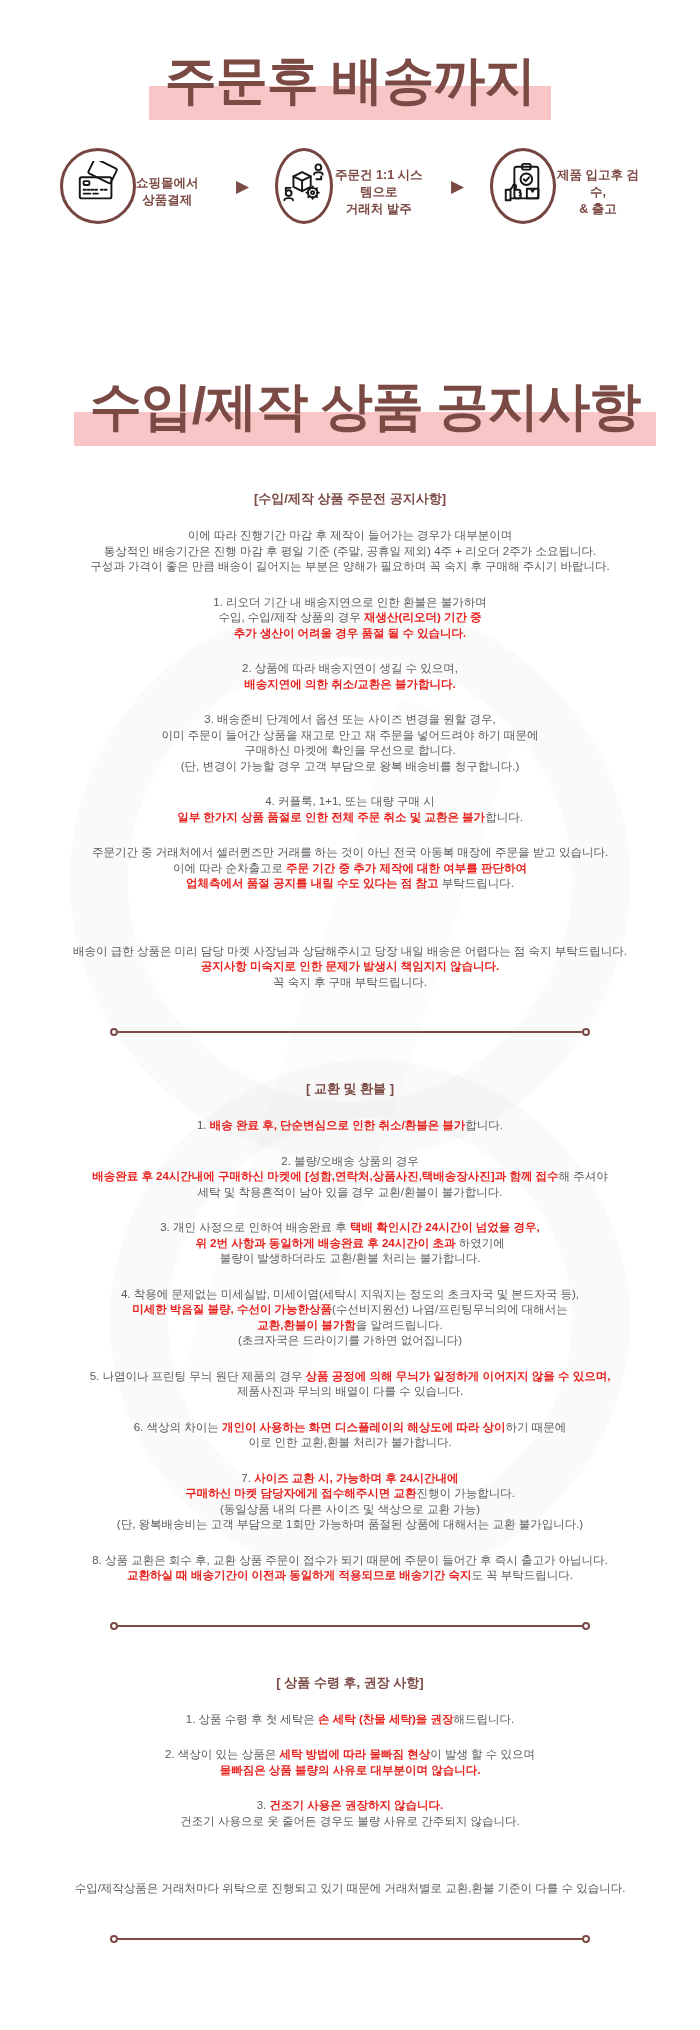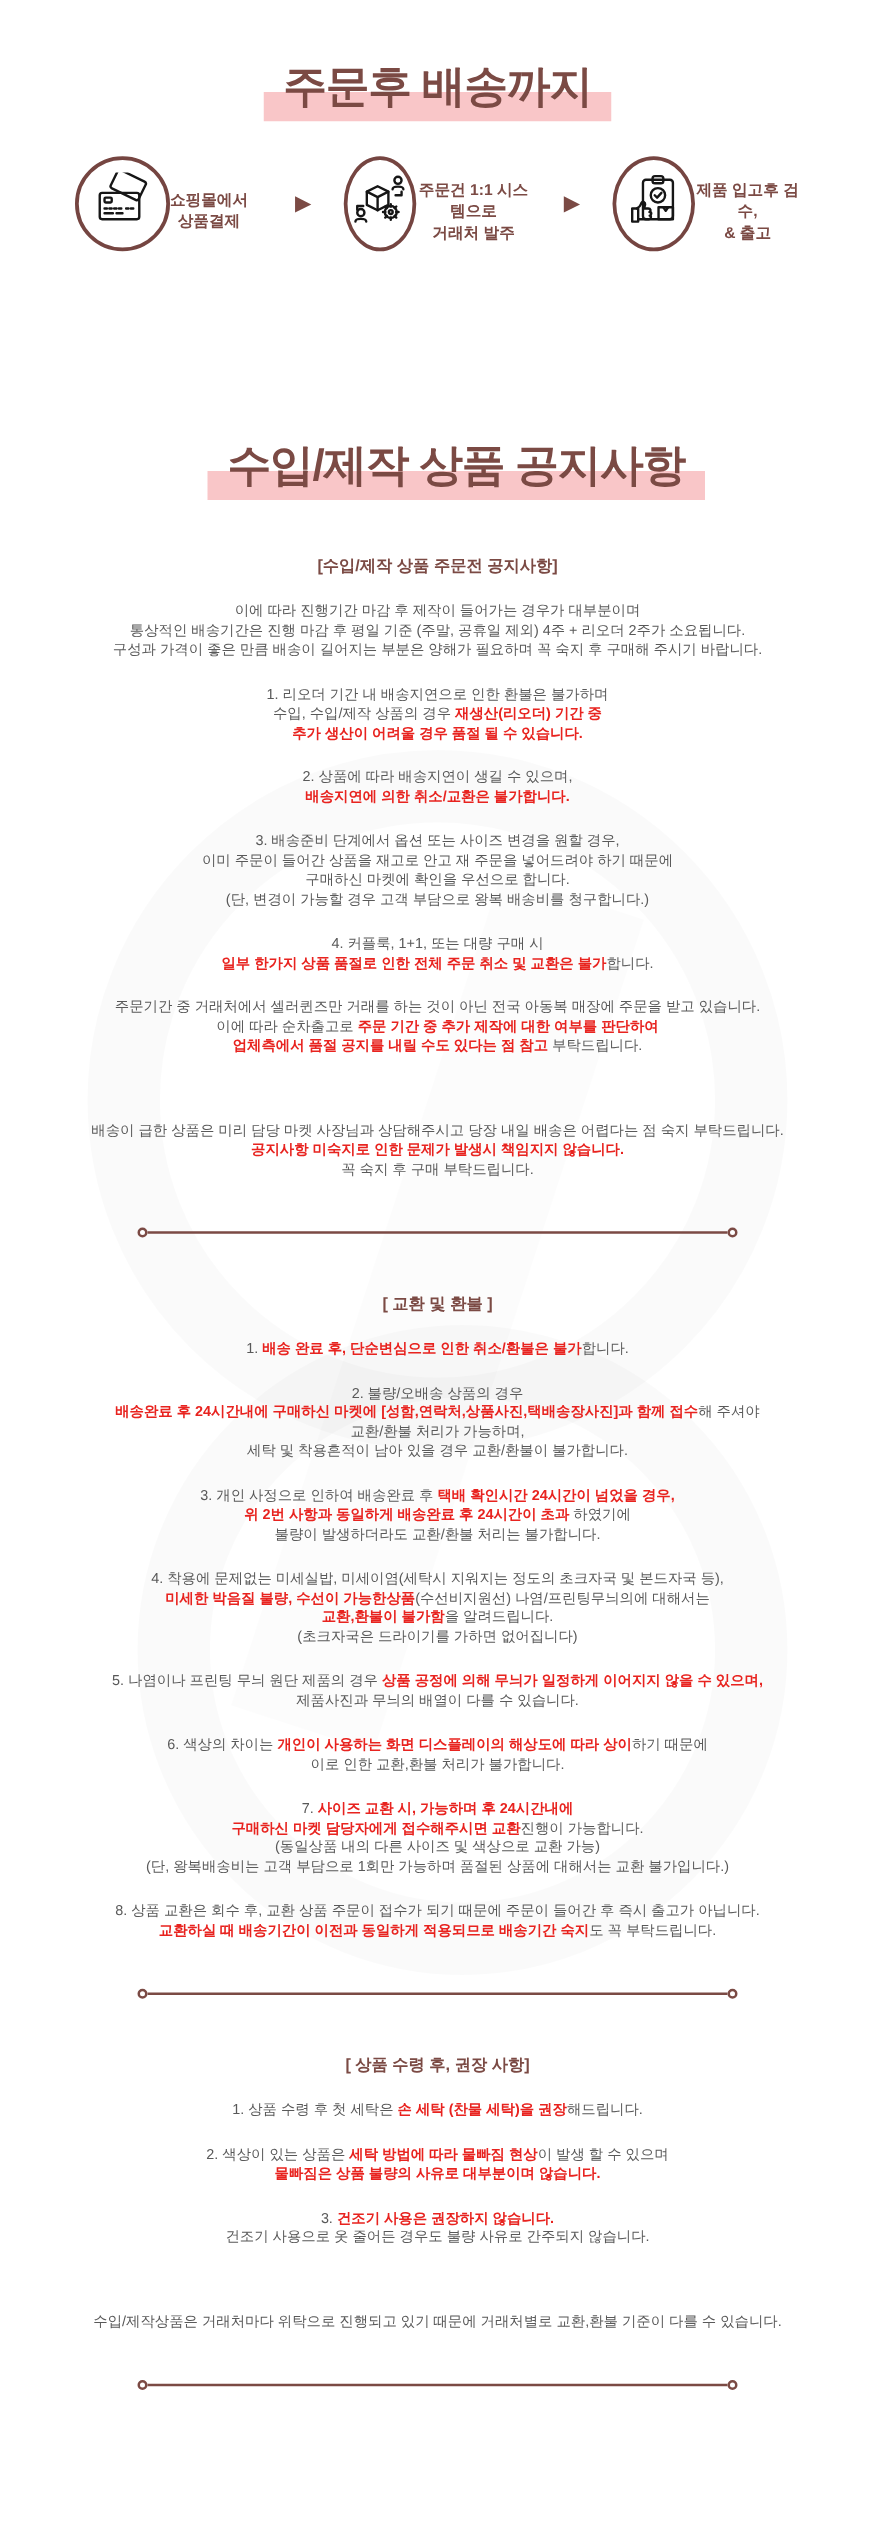--- a/index.html
+++ b/index.html
@@ -13,21 +13,21 @@
   .wm { position:absolute; border-radius:50%; border:58px solid rgba(0,0,0,0.02); z-index:0; }
   .wm1 { width:560px; height:560px; left:70px; top:600px; }
   .wm2 { width:520px; height:520px; left:110px; top:1060px; }
   .wm3 { position:absolute; z-index:0; width:120px; height:700px; left:290px; top:700px;
          background:rgba(0,0,0,0.012); transform:rotate(18deg); }
   .content { position:relative; z-index:1; padding-top:46px; }
 
   
   .big-title { text-align:center; }
   .big-title .hl {
-    display:inline-block; font-size:35px; font-weight:800; letter-spacing:-1px;
+    display:inline-block; font-size:52px; font-weight:800; letter-spacing:-1px;
     color:#7b4a44; padding:0 16px 4px;
     background:linear-gradient(180deg, transparent 54%, #f9c6c8 54%);
   }
   .title-1 { margin-bottom:28px; }
   .title-2 { margin-top:148px; margin-bottom:34px;padding-left:30px; }
 
   
   .steps { display:flex; justify-content:center; align-items:flex-start; gap:26px; margin-top:6px; }
   .step { width:150px; display:flex; flex-direction:row; align-items:center; }
   .step-circle {
@@ -183,21 +183,20 @@
         <span class="rule"></span>
         <span class="ring"></span>
       </div>
       <div class="section-heading">[ 교환 및 환불 ]</div>
       <div class="para">
         <div class="line"><span class="seg-g">1. </span><span class="seg-r">배송 완료 후, 단순변심으로 인한 취소/환불은 불가</span><span class="seg-g">합니다.</span></div>
       </div>
       <div class="para">
         <div class="line"><span class="seg-g">2. 불량/오배송 상품의 경우</span></div>
         <div class="line"><span class="seg-r">배송완료 후 24시간내에 구매하신 마켓에 [성함,연락처,상품사진,택배송장사진]과 함께 접수</span><span class="seg-g">해 주셔야</span></div>
-        <div class="line"><span class="seg-g">교환/환불 처리가 가능하며,</span></div>
         <div class="line"><span class="seg-g">세탁 및 착용흔적이 남아 있을 경우 교환/환불이 불가합니다.</span></div>
       </div>
       <div class="para">
         <div class="line"><span class="seg-g">3. 개인 사정으로 인하여 배송완료 후 </span><span class="seg-r">택배 확인시간 24시간이 넘었을 경우,</span></div>
         <div class="line"><span class="seg-r">위 2번 사항과 동일하게 배송완료 후 24시간이 초과 </span><span class="seg-g">하였기에</span></div>
         <div class="line"><span class="seg-g">불량이 발생하더라도 교환/환불 처리는 불가합니다.</span></div>
       </div>
       <div class="para">
         <div class="line"><span class="seg-g">4. 착용에 문제없는 미세실밥, 미세이염(세탁시 지워지는 정도의 초크자국 및 본드자국 등),</span></div>
         <div class="line"><span class="seg-r">미세한 박음질 불량, 수선이 가능한상품</span><span class="seg-g">(수선비지원선) 나염/프린팅무늬의에 대해서는</span></div>

